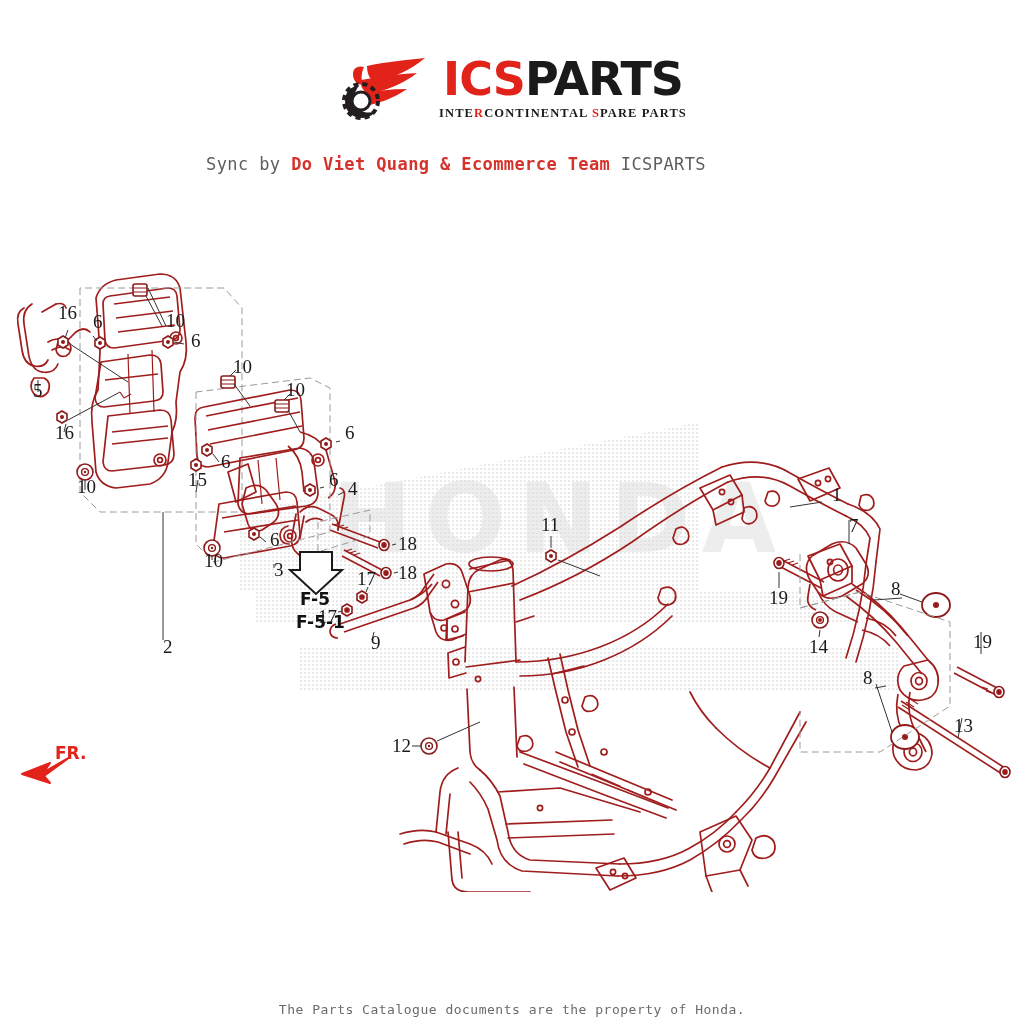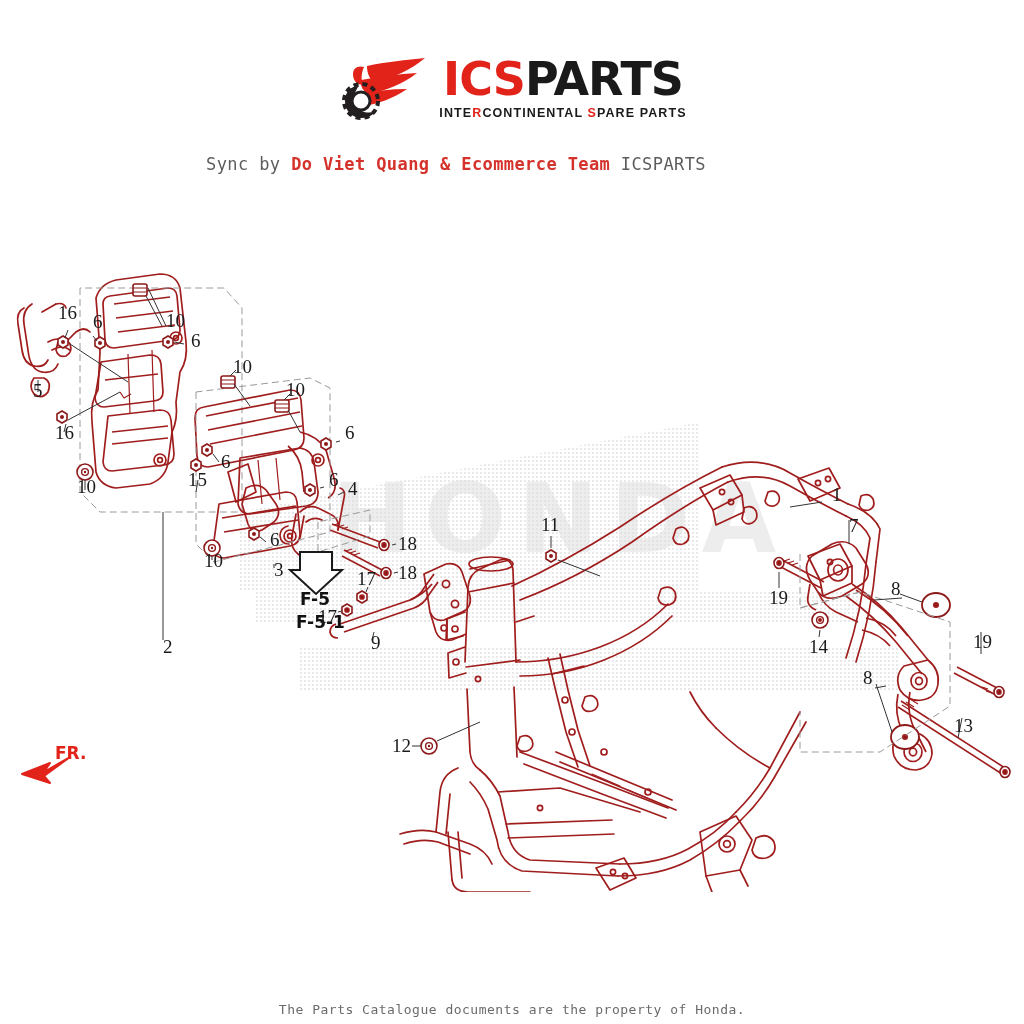--- a/index.html
+++ b/index.html
@@ -12,21 +12,21 @@
   .header{position:absolute;left:0;top:0;width:1024px;height:150px;}
   .logo-wrap{position:absolute;left:0;top:14px;width:1024px;
              display:flex;justify-content:center;align-items:center;gap:10px;}
   .logo-mark{width:92px;height:64px;display:block;}
   .logo-text{display:flex;flex-direction:column;align-items:center;line-height:1;}
   .logo-main{font-size:46px;font-weight:bold;letter-spacing:-1px;
              font-family:"DejaVu Sans",sans-serif;}
   .logo-main .ics{color:#e2231a;}
   .logo-main .parts{color:#1a1a1a;}
   .logo-sub{font-size:12.5px;font-weight:bold;letter-spacing:1.1px;margin-top:5px;
-            font-family:Liberation Sans, sans-serif;}
+            font-family:Liberation Serif, serif;}
   .logo-sub .g{color:#1a1a1a;}
   .logo-sub .r{color:#e2231a;}
 
   .syncline{position:absolute;left:0;top:112px;width:912px;text-align:center;
             font-family:"DejaVu Sans Mono","Liberation Mono",monospace;
             font-size:17px;letter-spacing:0.4px;color:#5d5d5d;white-space:pre;}
   .syncline .hl{color:#d5322c;font-weight:bold;}
 
   
   .footer{position:absolute;left:0;top:960px;width:1024px;text-align:center;

